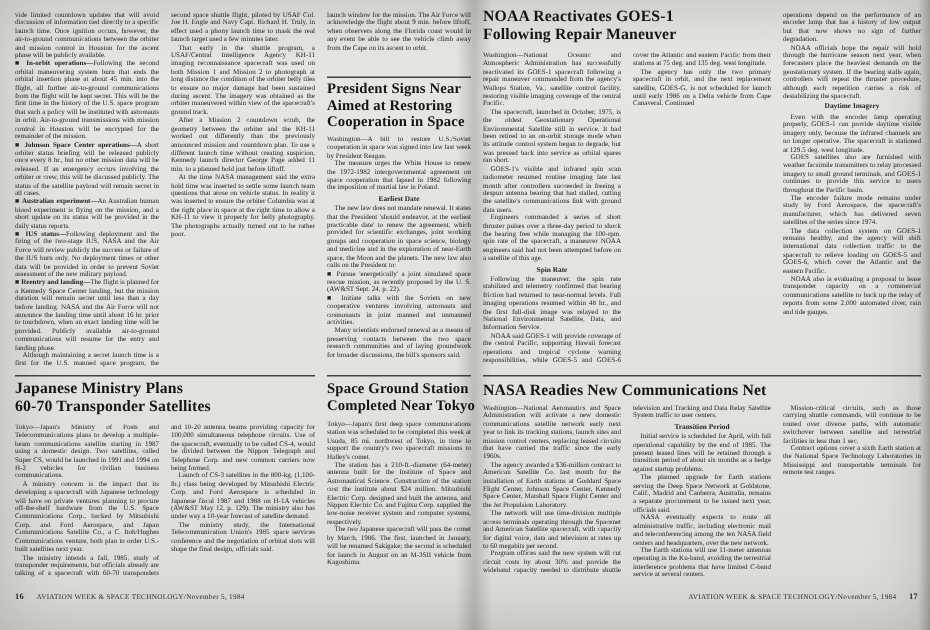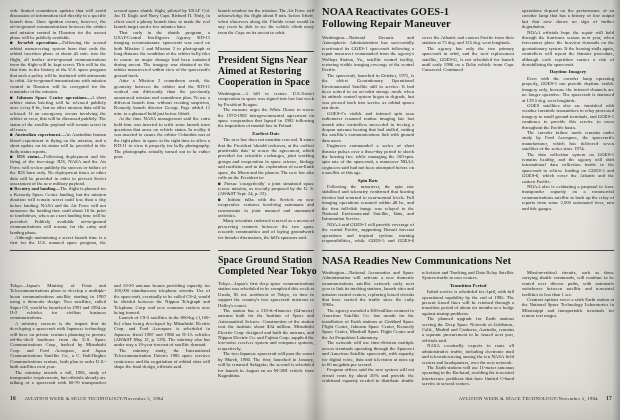--- a/index.html
+++ b/index.html
@@ -102,20 +102,22 @@
       <p class="para p">NOAA officials hope the repair will hold through the hurricane season next year, when forecasters place the heaviest demands on the geostationary system. If the bearing stalls again, controllers will repeat the thruster procedure, although each repetition carries a risk of destabilizing the spacecraft.</p>
       <p class="para subhead">Daytime Imagery</p>
       <p class="para p">Even with the encoder lamp operating properly, GOES-1 can provide daytime visible imagery only, because the infrared channels are no longer operative. The spacecraft is stationed at 129.5 deg. west longitude.</p>
       <p class="para p">GOES satellites also are furnished with weather facsimile transmitters to relay processed imagery to small ground terminals, and GOES-1 continues to provide this service to users throughout the Pacific basin.</p>
       <p class="para p">The encoder failure mode remains under study by Ford Aerospace, the spacecraft's manufacturer, which has delivered seven satellites of the series since 1974.</p>
       <p class="para p">The data collection system on GOES-1 remains healthy, and the agency will shift international data collection traffic to the spacecraft to relieve loading on GOES-5 and GOES-6, which cover the Atlantic and the eastern Pacific.</p>
       <p class="para p">NOAA also is evaluating a proposal to lease transponder capacity on a commercial communications satellite to back up the relay of reports from some 2,000 automated river, rain and tide gauges.</p>
     </div>
 
   <div class="rule" style="left:10px; top:250px; width:200px;"></div>
+  <h2 class="headline h-lg" style="left:10px; top:254px; width:200px;">Japanese Ministry Plans
+60-70 Transponder Satellites</h2>
   <div class="flow cols c2" style="left:10px; top:283px; width:200px; height:105px;">
       <p class="para flush">Tokyo—Japan's Ministry of Posts and Telecommunications plans to develop a multiple-beam communications satellite starting in 1987 using a domestic design. Two satellites, called Super CS, would be launched in 1991 and 1994 on H-2 vehicles for civilian business communications.</p>
       <p class="para p">A ministry concern is the impact that its developing a spacecraft with Japanese technology will have on private ventures planning to procure off-the-shelf hardware from the U.S. Space Communications Corp., backed by Mitsubishi Corp. and Ford Aerospace, and Japan Communications Satellite Co., a C. Itoh/Hughes Communications venture, both plan to order U.S.-built satellites next year.</p>
       <p class="para p">The ministry intends a fall, 1985, study of transponder requirements, but officials already are talking of a spacecraft with 60-70 transponders and 10-20 antenna beams providing capacity for 100,000 simultaneous telephone circuits. Use of the spacecraft, eventually to be called CS-4, would be divided between the Nippon Telegraph and Telephone Corp. and new common carriers now being formed.</p>
       <p class="para p">Launch of CS-3 satellites in the 800-kg. (1,100-lb.) class being developed by Mitsubishi Electric Corp. and Ford Aerospace is scheduled in Japanese fiscal 1987 and 1988 on H-1A vehicles (AW&amp;ST May 12, p. 129). The ministry also has under way a 10-year forecast of satellite demand.</p>
       <p class="para p">The ministry study, the International Telecommunication Union's 1985 space services conference and the negotiation of orbital slots will shape the final design, officials said.</p>
     </div>
 
   <div class="rule" style="left:218px; top:250px; width:96px;"></div>
   <h2 class="headline h-md" style="left:218px; top:255px; width:100px;">Space Ground Station

